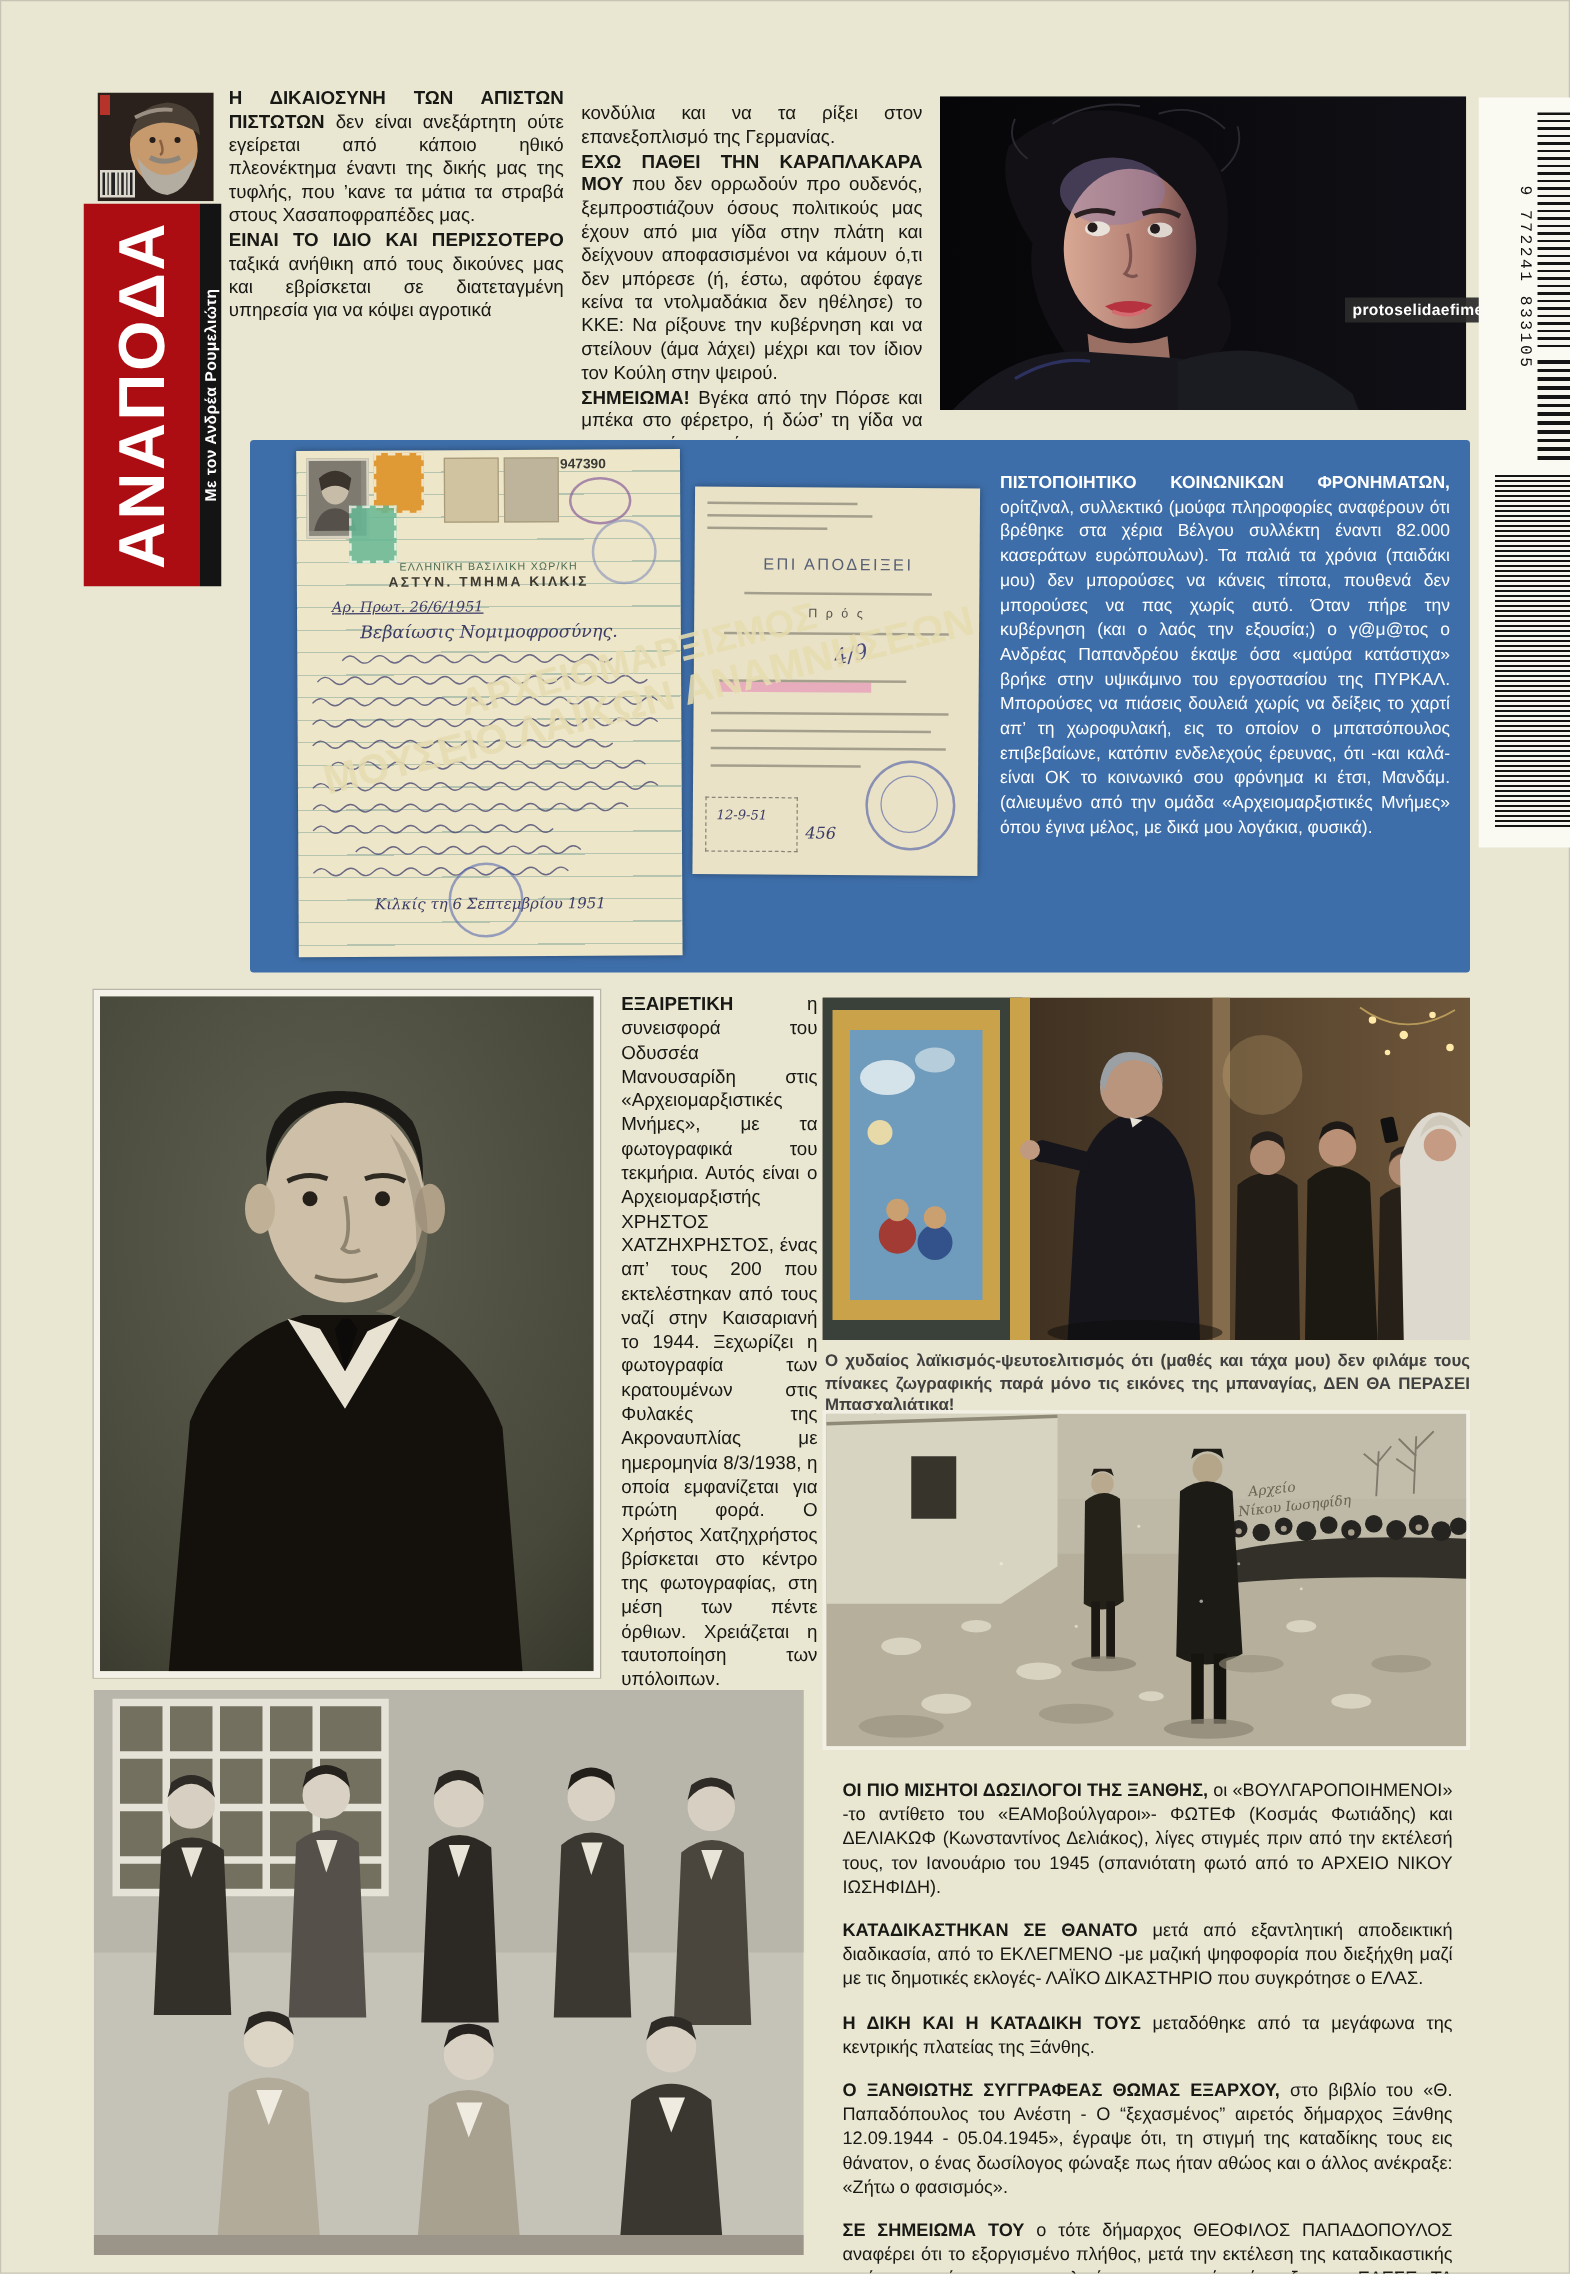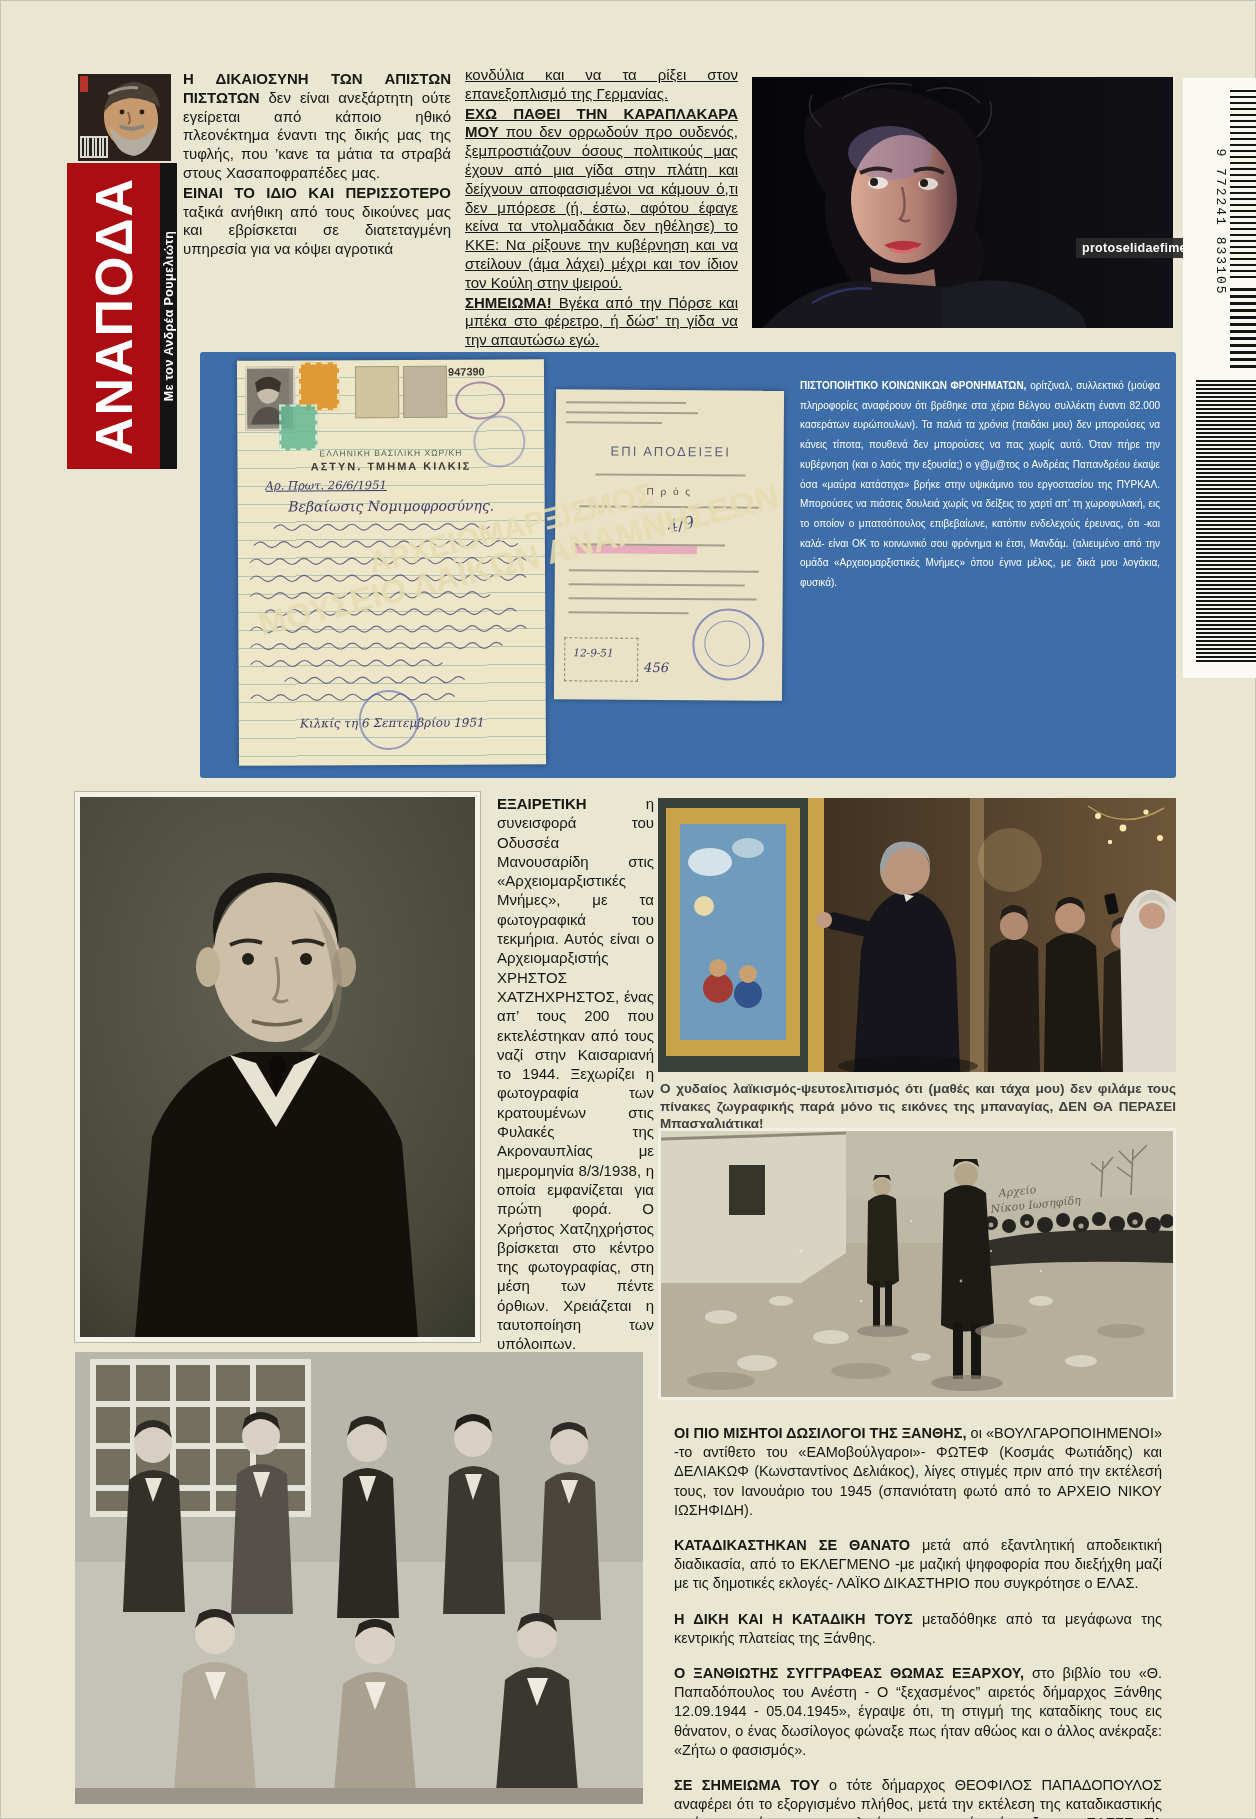--- a/index.html
+++ b/index.html
@@ -13,21 +13,21 @@
   .vcenter-rot{position:absolute;top:50%;left:50%;white-space:nowrap;
                transform:translate(-50%,-50%) rotate(-90deg);}
   .banner-title{color:#fff;font-weight:bold;font-size:52px;letter-spacing:2px;}
   .banner-subtitle{color:#fff;font-weight:bold;font-size:12.5px;letter-spacing:.4px;}
   
   .article{color:#181814;font-size:15px;line-height:18.8px;text-align:justify;}
   .article p{margin:0 0 1px 0;}
   .lead{font-weight:bold;}
   
   .blue-box{background:#3e6ea9;border-radius:3px;}
-  .blue-text{color:#ffffff;font-size:10px;line-height:19.7px;text-align:justify;}
+  .blue-text{color:#ffffff;font-size:14px;line-height:19.7px;text-align:justify;}
   .doc{box-shadow:0 0 6px rgba(0,0,0,.35);}
   .doc1{background:#ede6c9;background-image:repeating-linear-gradient(180deg,rgba(0,0,0,0) 0 17px,rgba(90,140,130,.38) 17px 18px);}
   .doc2{background:#e9e2c6;}
   .typedbar{position:absolute;background:#6b675f;opacity:.55;height:2px;}
   .watermark{color:rgba(230,220,176,.88);font-weight:bold;text-align:center;
              transform:rotate(-14deg);line-height:1.05;pointer-events:none;}
   
   .caption{color:#404040;font-weight:bold;font-size:13.5px;line-height:17.5px;text-align:justify;}
   .bottom-article{color:#181814;font-size:14.5px;line-height:19.2px;text-align:justify;}
   .bottom-article p{margin:16px;}
@@ -78,21 +78,21 @@
     <div class="vcenter-rot banner-title">ΑΝΑΠΟΔΑ</div>
   </div>
   <div class="abs black-strip" style="left:160px;top:163px;width:17px;height:306px;">
     <div class="vcenter-rot banner-subtitle">Με τον Ανδρέα Ρουμελιώτη</div>
   </div>
 
   <div class="abs article" style="left:183px;top:70px;width:268px;">
     <p><span class="lead">Η ΔΙΚΑΙΟΣΥΝΗ ΤΩΝ ΑΠΙΣΤΩΝ ΠΙΣΤΩΤΩΝ</span><span> δεν είναι ανεξάρτητη ούτε εγείρεται από κάποιο ηθικό πλεονέκτημα έναντι της δικής μας της τυφλής, που ’κανε τα μάτια τα στραβά στους Χασαποφραπέδες μας.</span></p>
     <p><span class="lead">ΕΙΝΑΙ ΤΟ ΙΔΙΟ ΚΑΙ ΠΕΡΙΣΣΟΤΕΡΟ</span><span> ταξικά ανήθικη από τους δικούνες μας και εβρίσκεται σε διατεταγμένη υπηρεσία για να κόψει αγροτικά</span></p>
   </div>
-  <div class="abs article" style="left:465px;top:66px;width:273px;text-decoration:underline;">
+  <div class="abs article" style="left:465px;top:82px;width:273px;">
     <p><span>κονδύλια και να τα ρίξει στον επανεξοπλισμό της Γερμανίας.</span></p>
     <p><span class="lead">ΕΧΩ ΠΑΘΕΙ ΤΗΝ ΚΑΡΑΠΛΑΚΑΡΑ ΜΟΥ</span><span> που δεν ορρωδούν προ ουδενός, ξεμπροστιάζουν όσους πολιτικούς μας έχουν από μια γίδα στην πλάτη και δείχνουν αποφασισμένοι να κάμουν ό,τι δεν μπόρεσε (ή, έστω, αφότου έφαγε κείνα τα ντολμαδάκια δεν ηθέλησε) το ΚΚΕ: Να ρίξουνε την κυβέρνηση και να στείλουν (άμα λάχει) μέχρι και τον ίδιον τον Κούλη στην ψειρού.</span></p>
     <p><span class="lead">ΣΗΜΕΙΩΜΑ!</span><span> Βγέκα από την Πόρσε και μπέκα στο φέρετρο, ή δώσ’ τη γίδα να την απαυτώσω εγώ.</span></p>
   </div>
 
   <div class="abs" style="left:752px;top:77px;width:421px;height:251px;">
     <svg class="photo" width="421" height="251" viewBox="0 0 421 251">
       <defs>
         <linearGradient id="wskin" x1="0" y1="0" x2="1" y2="0">
           <stop offset="0" stop-color="#d8a894"></stop>

